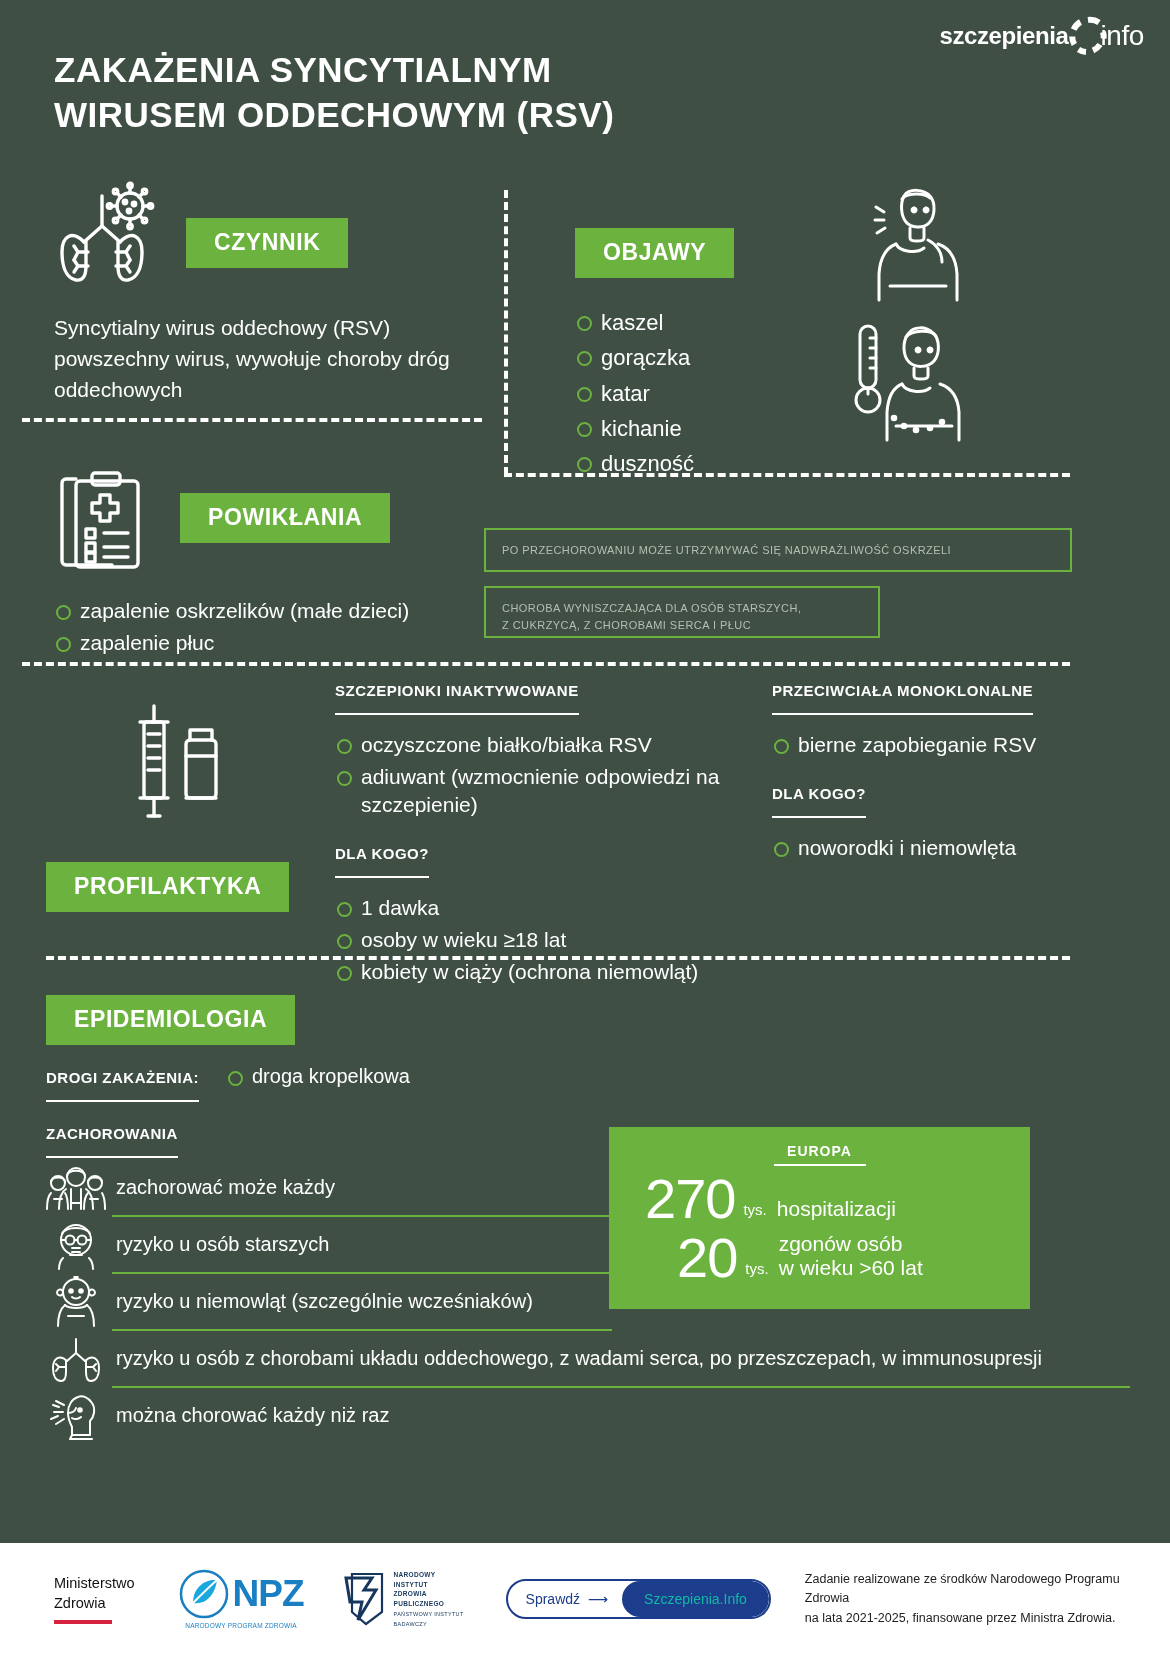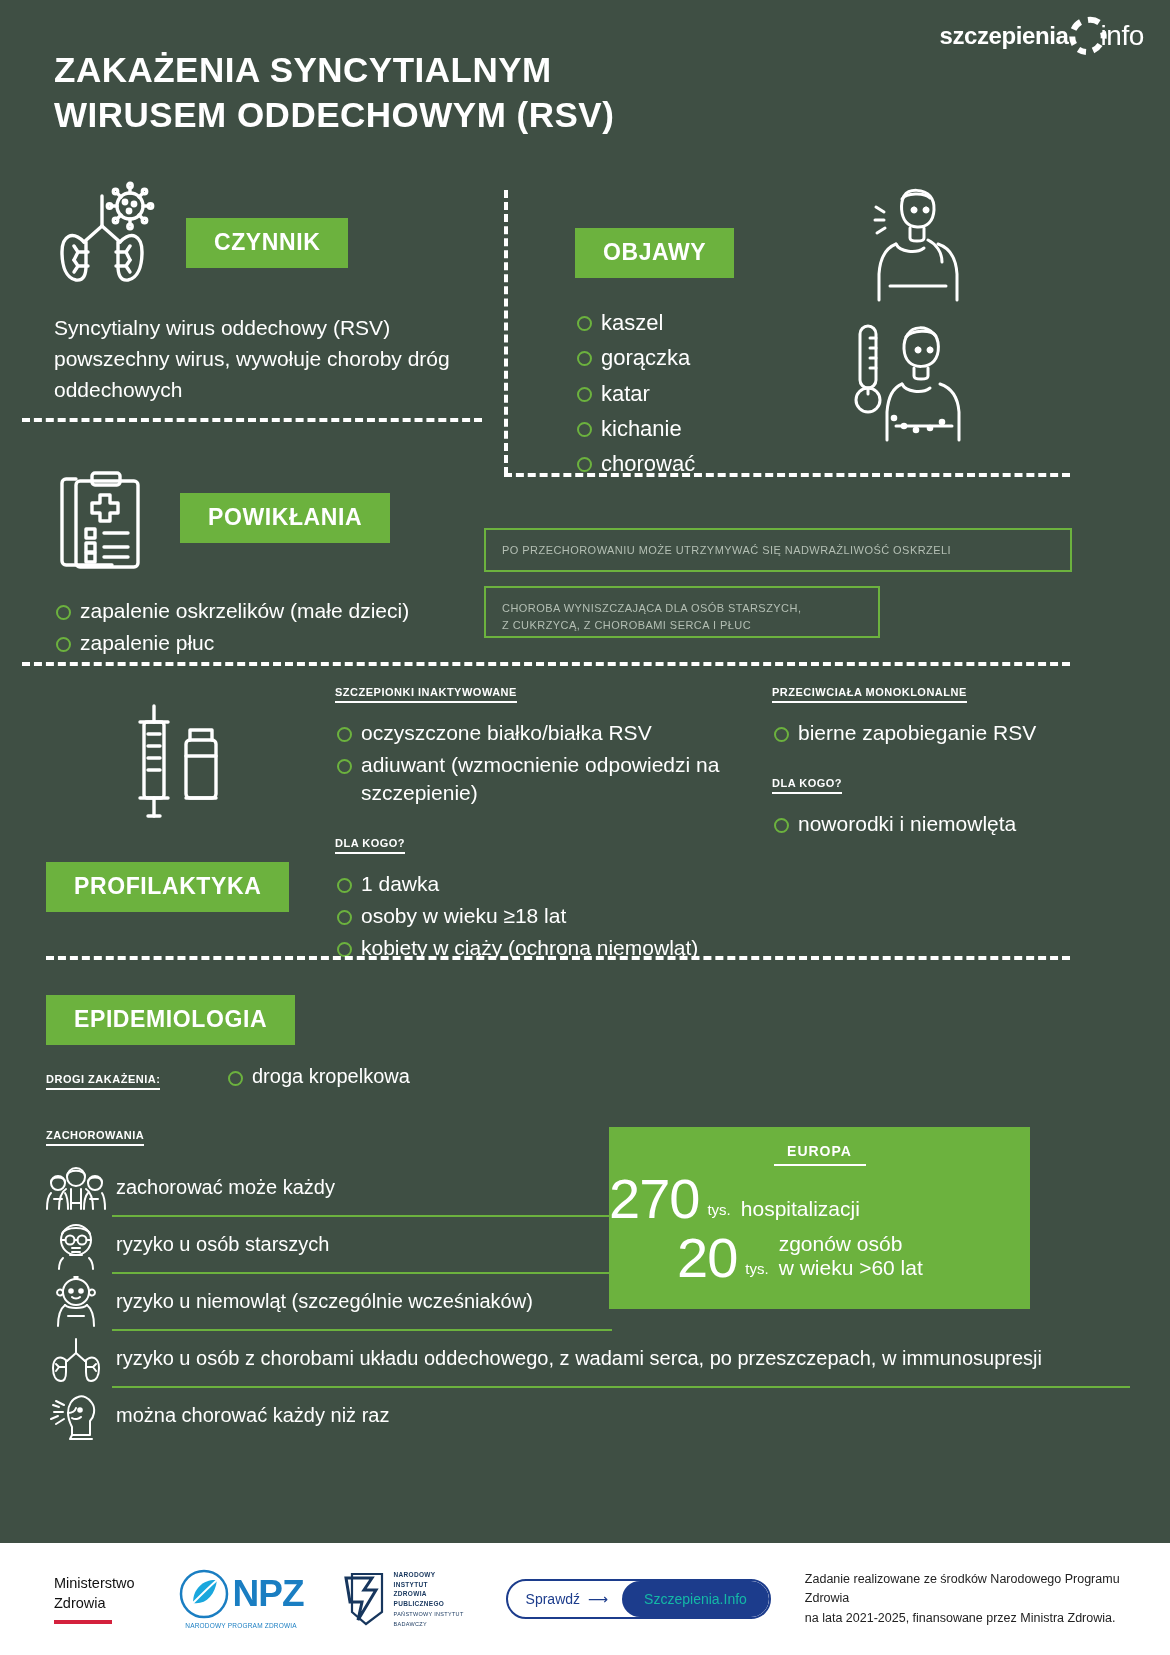--- a/index.html
+++ b/index.html
@@ -34,22 +34,22 @@
   ul.bul { list-style:none; }
   ul.bul li {
     position:relative; padding-left:26px; font-size:21px; line-height:1.33;
     margin-bottom:4px;
   }
   ul.bul li::before {
     content:""; position:absolute; left:2px; top:8px;
     width:11px; height:11px; border:2px solid #6cb23e; border-radius:50%;
   }
   .shead {
-    font-size:11px; font-weight:bold; letter-spacing:0.5px;
-    text-transform:uppercase; padding-bottom:3px; display:inline-block;
+    font-size:15px; font-weight:bold; letter-spacing:0.5px;
+    text-transform:uppercase; padding-bottom:14px; display:inline-block;
     border-bottom:2px solid #ffffff;
   }
   .dash-h {
     position:absolute; height:0;
     border-top:4px dashed #ffffff;
   }
   .dash-v {
     position:absolute; width:0;
     border-left:4px dashed #ffffff;
   }
@@ -105,21 +105,21 @@
   
   .europa {
     position:absolute; left:609px; top:1127px; width:421px; height:182px;
     background:#6cb23e; padding-top:16px;
   }
   .europa .eu-h {
     text-align:center; font-size:14px; font-weight:bold; letter-spacing:1px;
     display:block; margin:0 auto; width:92px; padding-bottom:5px;
     border-bottom:2px solid #ffffff;
   }
-  .stat { display:flex; align-items:flex-end; margin-top:6px; }
+  .stat { display:flex; align-items:flex-end; margin-top:6px; padding-left:36px; }
   .stat .num { font-size:56px; line-height:0.95; font-weight:normal; letter-spacing:-1px; }
   .stat .tys { font-size:15px; padding:0 10px 7px 8px; }
   .stat .lab { font-size:21px; line-height:1.15; padding-bottom:4px; }
 
   
   .footer {
     position:absolute; left:0; bottom:0; width:1170px; height:112px;
     background:#ffffff; color:#1a1a1a;
   }
   .f-inner { display:flex; align-items:center; height:100%; padding-left:54px; }
@@ -209,21 +209,21 @@
 
   <div class="dash-h" style="left:504px; top:473px; width:566px;"></div>
 
   <div class="objawy">
     <span class="badge">OBJAWY</span>
     <ul class="bul">
       <li>kaszel</li>
       <li>gorączka</li>
       <li>katar</li>
       <li>kichanie</li>
-      <li>chorować</li>
+      <li>duszność</li>
     </ul>
   </div>
 
   <div style="position:absolute; left:866px; top:182px;">
     <svg width="110" height="120" viewBox="0 0 110 120" fill="none" stroke="#fff" stroke-width="3" stroke-linecap="round" stroke-linejoin="round">
       <path d="M38 14 C34 22 35 34 40 40 C45 46 57 47 63 41 C69 35 70 21 64 14 C58 7 43 6 38 14 Z"></path>
       <path d="M36 17 C40 11 58 10 64 16"></path>
       <path d="M44 46 L44 56 C44 60 58 60 58 56 L58 46"></path>
       <path d="M30 62 C20 66 14 76 13 92 L13 118"></path>
       <path d="M72 62 C84 66 90 76 91 92 L91 118"></path>

